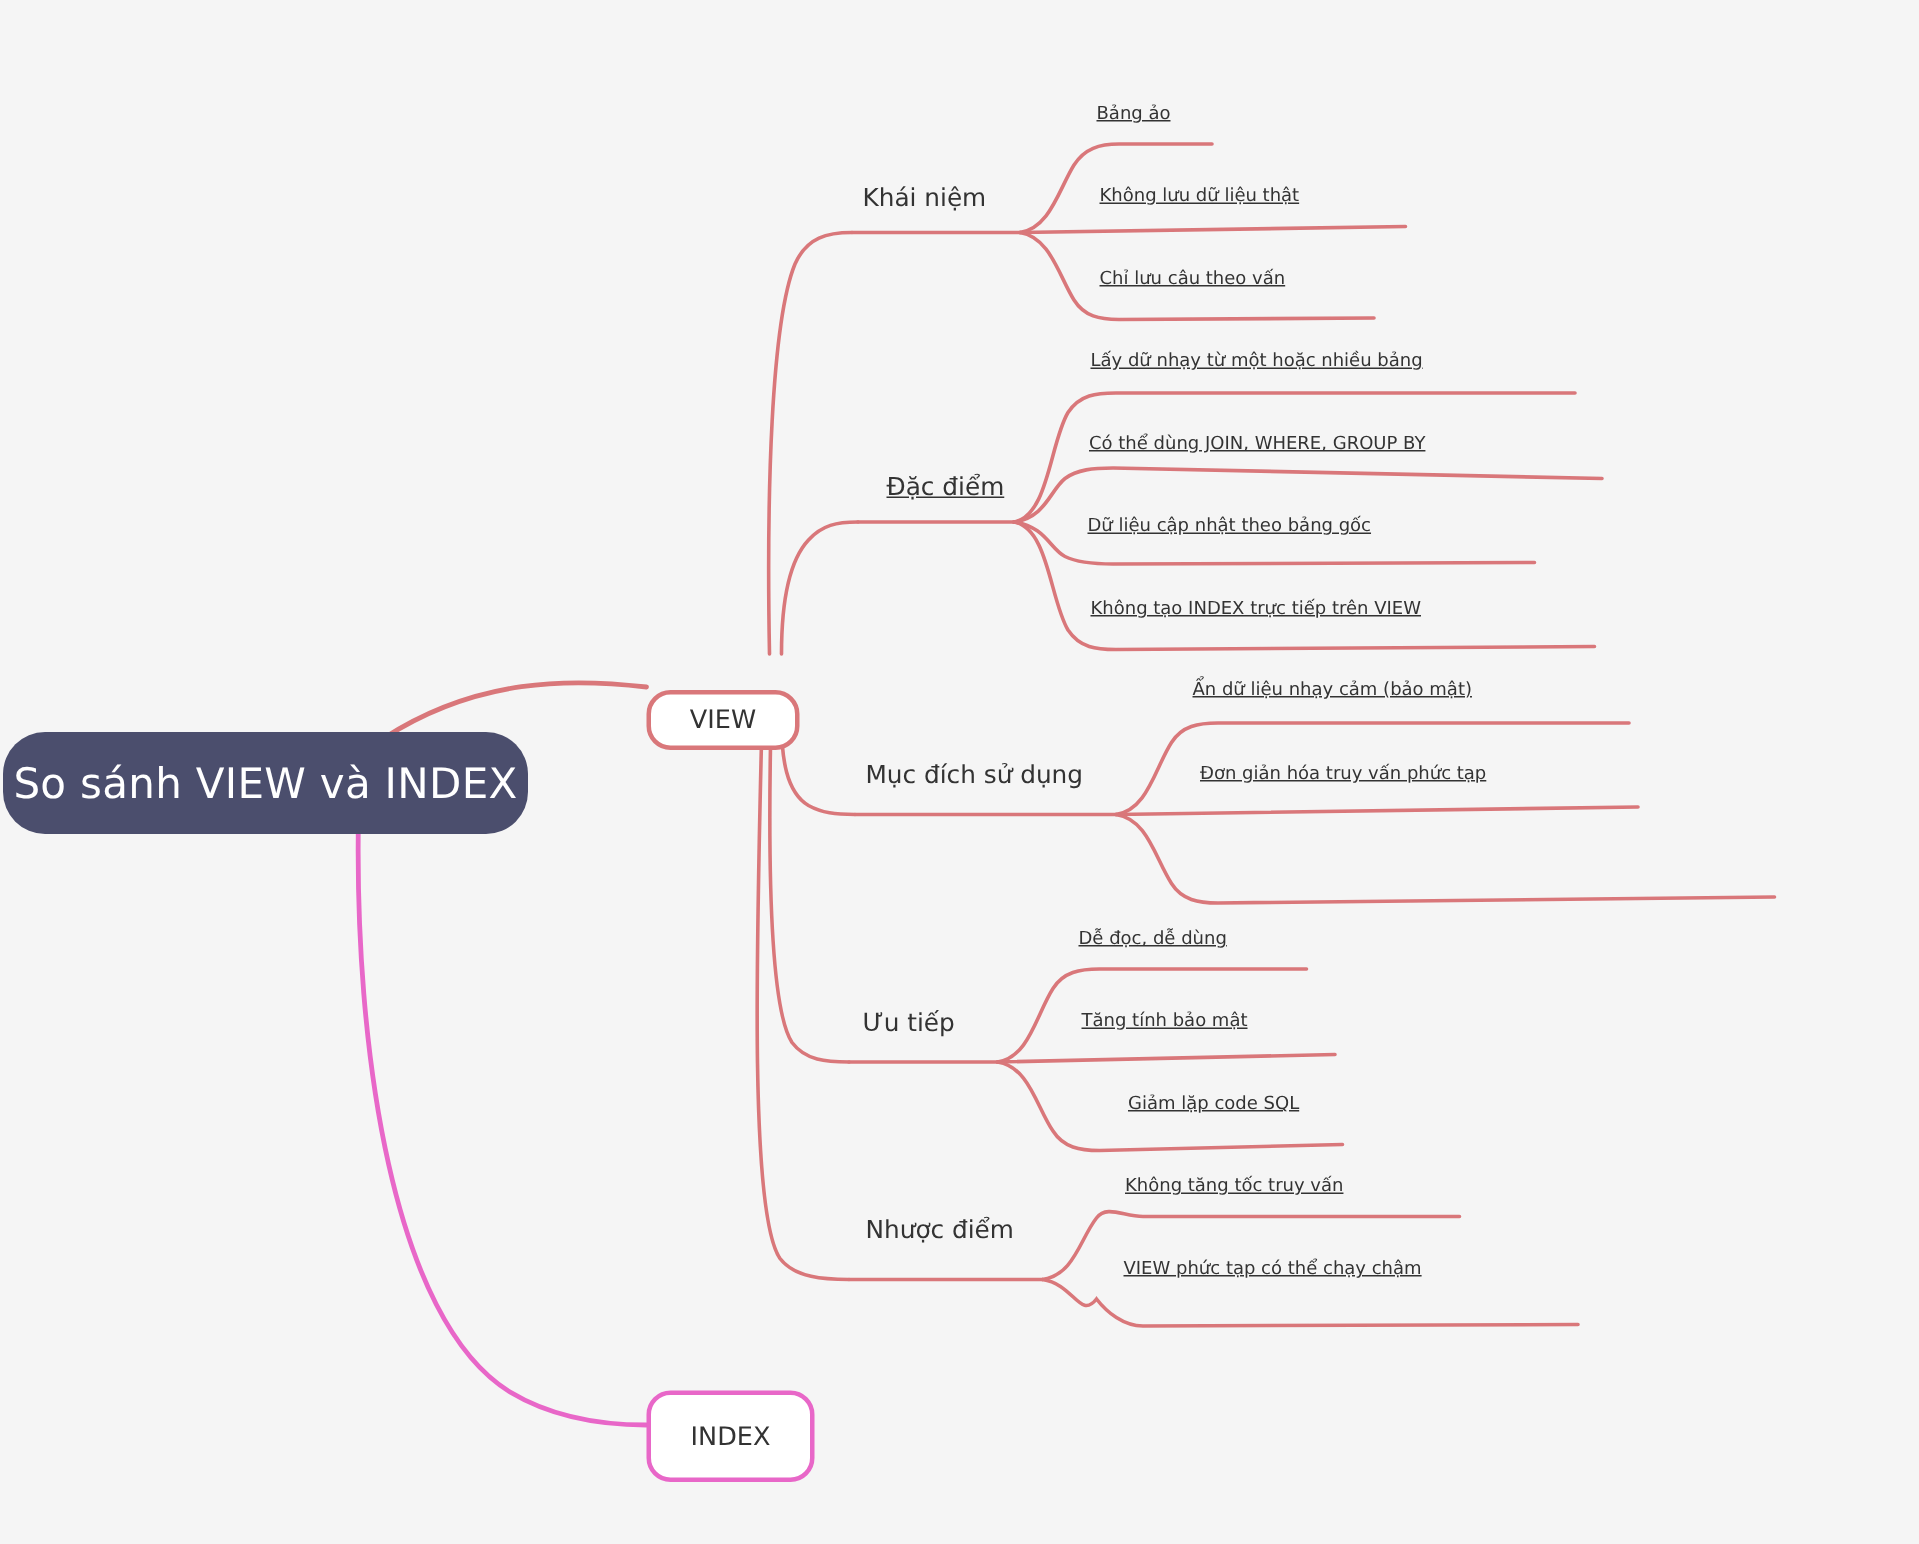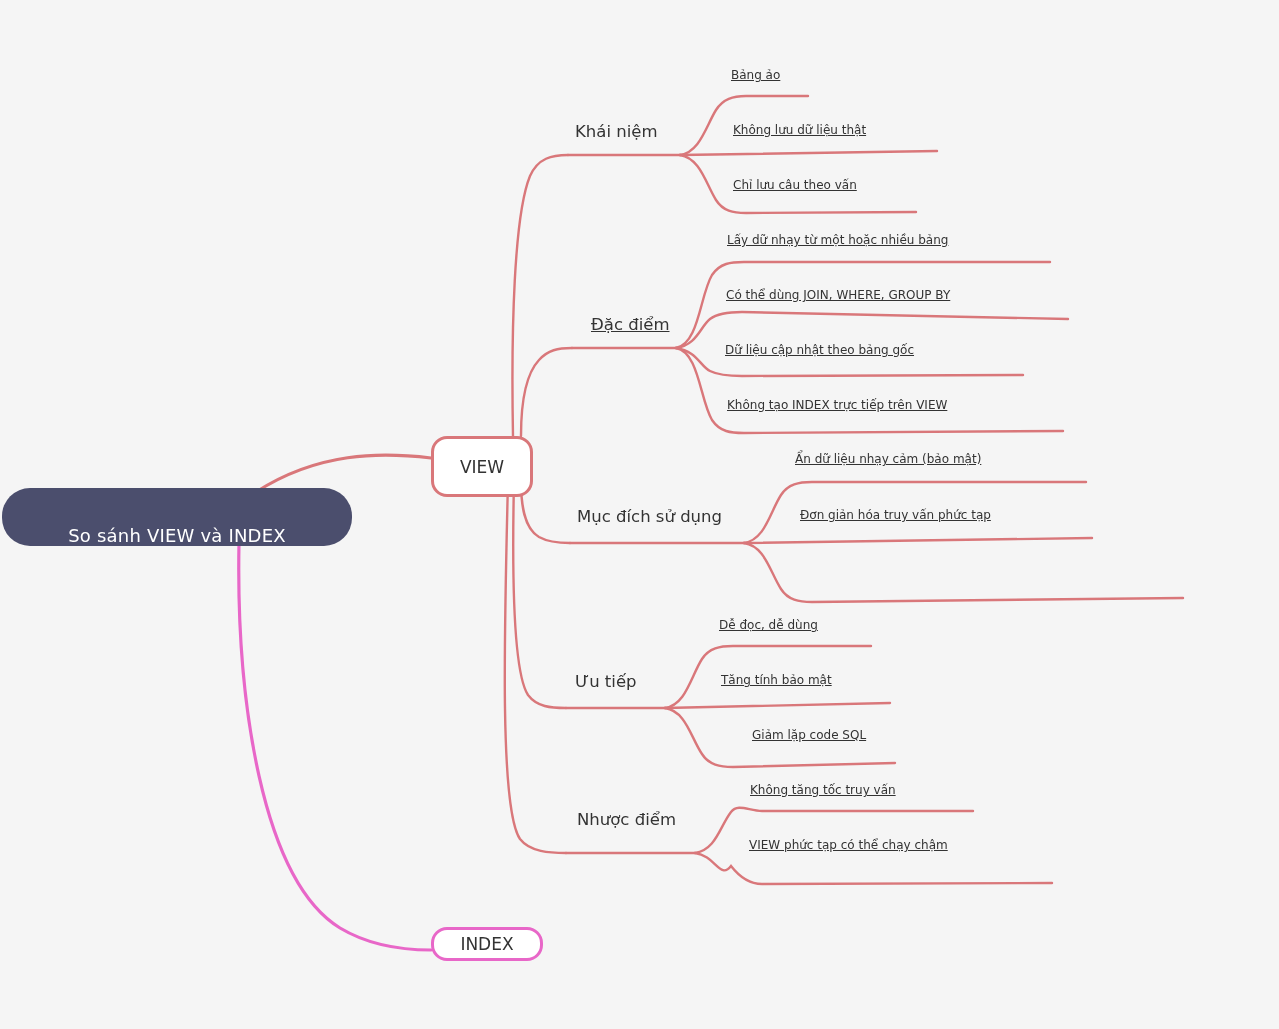--- a/index.html
+++ b/index.html
@@ -30,48 +30,47 @@
     display: flex;
     align-items: center;
     justify-content: center;
     white-space: nowrap;
   }
   
   #root-node {
     left: 2px;
     top: 488px;
     width: 350px;
-    height: 58px;
+    height: 68px;
     background: #4b4e6d;
     border-radius: 28px;
     color: #ffffff;
-    font-size: 18px;
+    font-size: 28px;
     letter-spacing: 0.2px;
-    align-items: flex-end;
   }
   
   .topic {
     background: #ffffff;
     border-radius: 16px;
     border: 3px solid #d9777a;
     color: #333333;
     font-size: 17px;
     z-index: 3;
   }
   #topic-view {
     left: 431px;
-    top: 436px;
+    top: 460px;
     width: 102px;
-    height: 61px;
+    height: 40px;
   }
   #topic-index {
     left: 431px;
     top: 927px;
     width: 112px;
-    height: 34px;
+    height: 61px;
     border-color: #e867c8;
   }
   
   .branch-label {
     position: absolute;
     font-size: 16.5px;
     color: #333333;
     white-space: nowrap;
     line-height: 1;
     z-index: 2;

